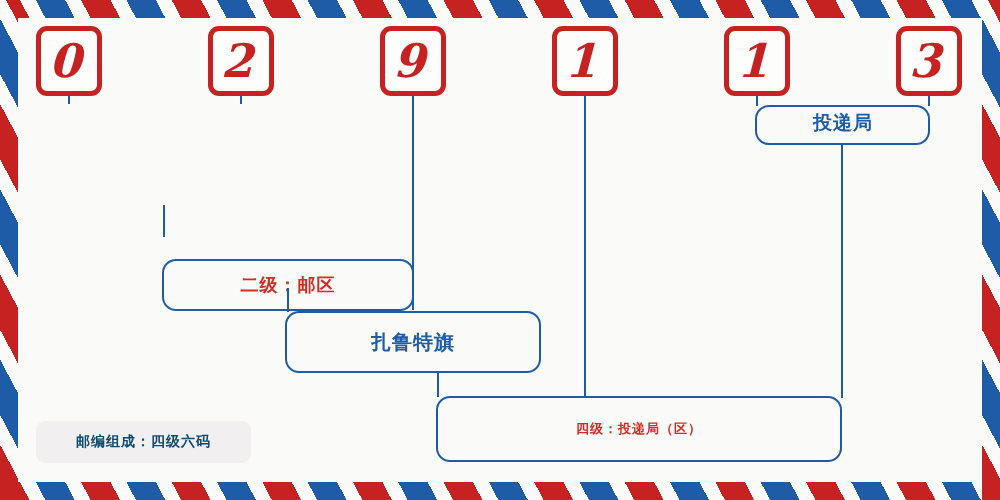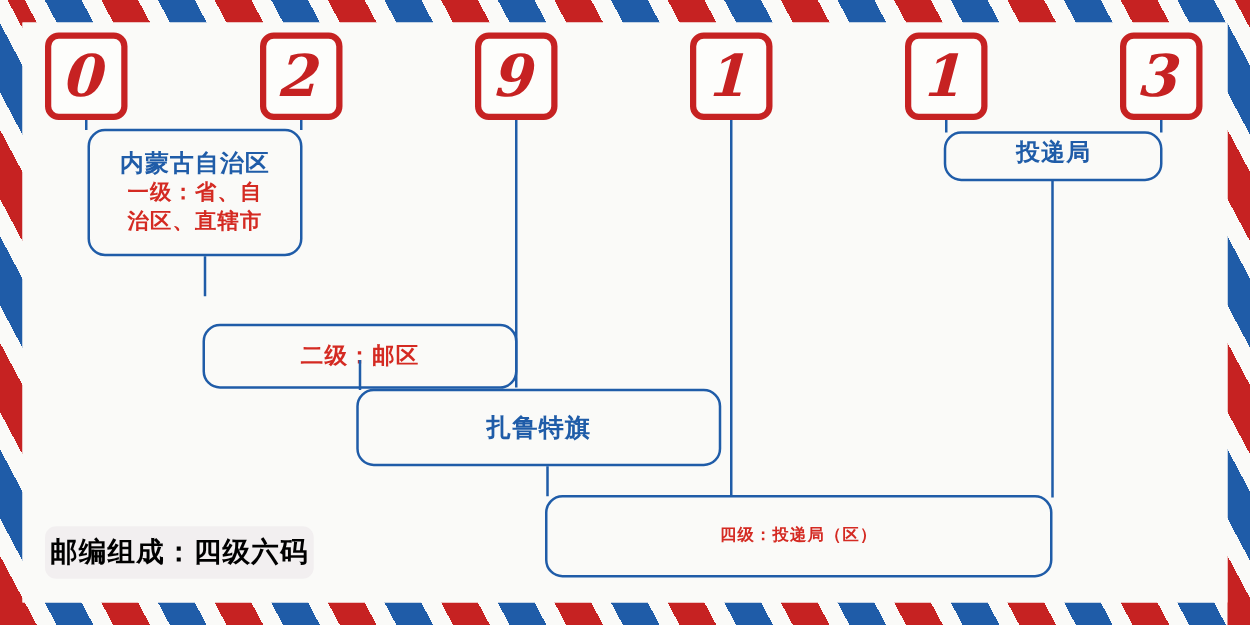--- a/index.html
+++ b/index.html
@@ -76,21 +76,21 @@
     letter-spacing:1px;
   }
 
   
   .footer-chip{
     position:absolute;left:36px;top:421px;width:215px;height:42px;
     background:#f2eff0;border-radius:9px;
     display:flex;align-items:center;justify-content:center;
   }
   .footer-chip span{
-    color:#000000;font-weight:700;font-size:22px;letter-spacing:1px;
+    color:#0c4a6e;font-weight:700;font-size:14px;letter-spacing:1px;
     font-family:"DejaVu Serif","Liberation Serif",serif;
   }
 </style>
 </head>
 <body>
 
 <div id="stage">
 
   <div class="border-band band-top band-h"></div>
   <div class="border-band band-bottom band-h"></div>
@@ -122,34 +122,29 @@
   <div class="conn vline" style="left:240px;top:96px;height:8px;"></div>
 
   <div class="conn vline" style="left:412px;top:96px;height:214px;"></div>
 
   <div class="conn vline" style="left:584px;top:96px;height:300px;"></div>
 
   <div class="conn vline" style="left:756px;top:96px;height:10px;"></div>
 
   <div class="conn vline" style="left:928px;top:96px;height:10px;"></div>
 
-  <div class="label-box" style="left:70px;top:103px;width:172px;height:102px;">
-    <div class="name-cn" style="font-size:19px;line-height:24px;">内蒙古自治区</div>
-    <div class="level-cn" style="font-size:17px;line-height:23px;">一级：省、自</div>
-    <div class="level-cn" style="font-size:17px;line-height:23px;">治区、直辖市</div>
-  </div>
 
   <div class="conn vline" style="left:163px;top:205px;height:32px;"></div>
   <div class="label-box" style="left:162px;top:236px;width:252px;height:52px;margin-top:23px;">
     <div class="level-cn" style="font-size:18px;line-height:24px;">二级：邮区</div>
   </div>
 
   <div class="conn vline" style="left:287px;top:288px;height:24px;"></div>
 
-  <div class="label-box" style="left:285px;top:311px;width:292px;height:62px;">
+  <div class="label-box" style="left:285px;top:311px;width:256px;height:62px;">
     <div class="name-cn" style="font-size:20px;line-height:25px;">扎鲁特旗</div>
   </div>
 
   <div class="conn vline" style="left:437px;top:373px;height:24px;"></div>
 
   <div class="bracket" style="left:755px;top:105px;width:175px;height:40px;">
   </div>
   <div class="name-cn" style="position:absolute;left:795px;top:110px;width:96px;font-size:19px;line-height:24px;text-align:center;">投递局</div>
 
   <div class="conn vline" style="left:841px;top:144px;height:254px;"></div>

